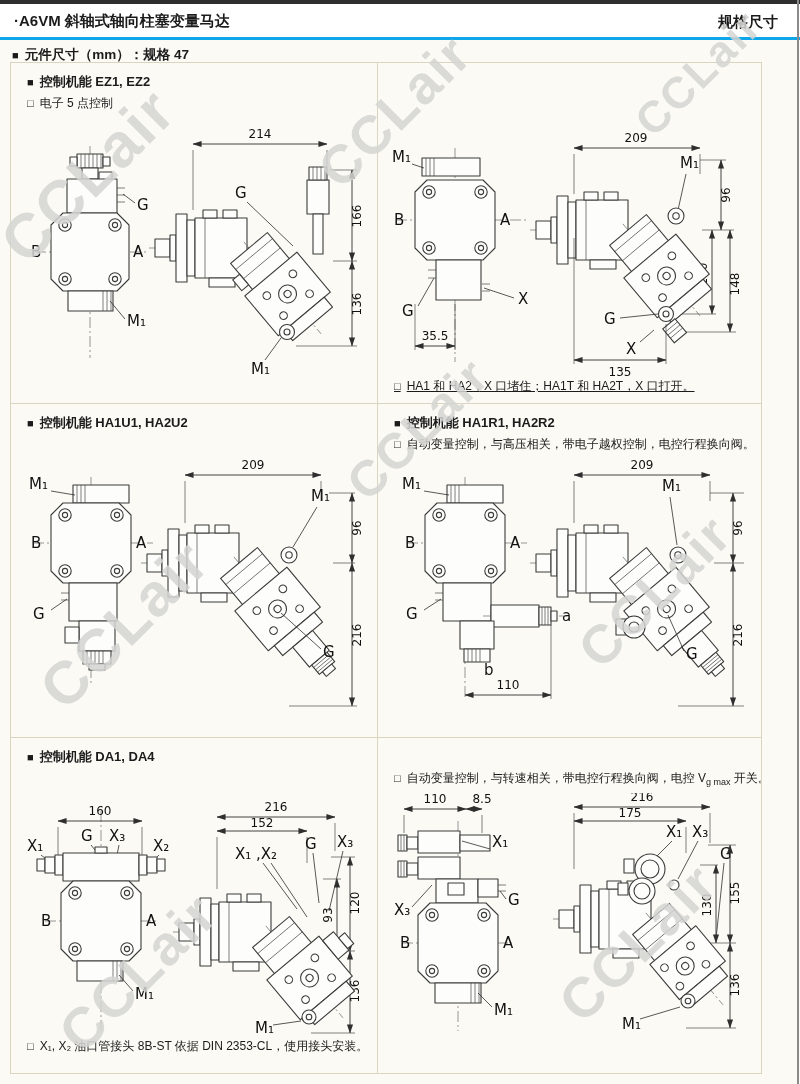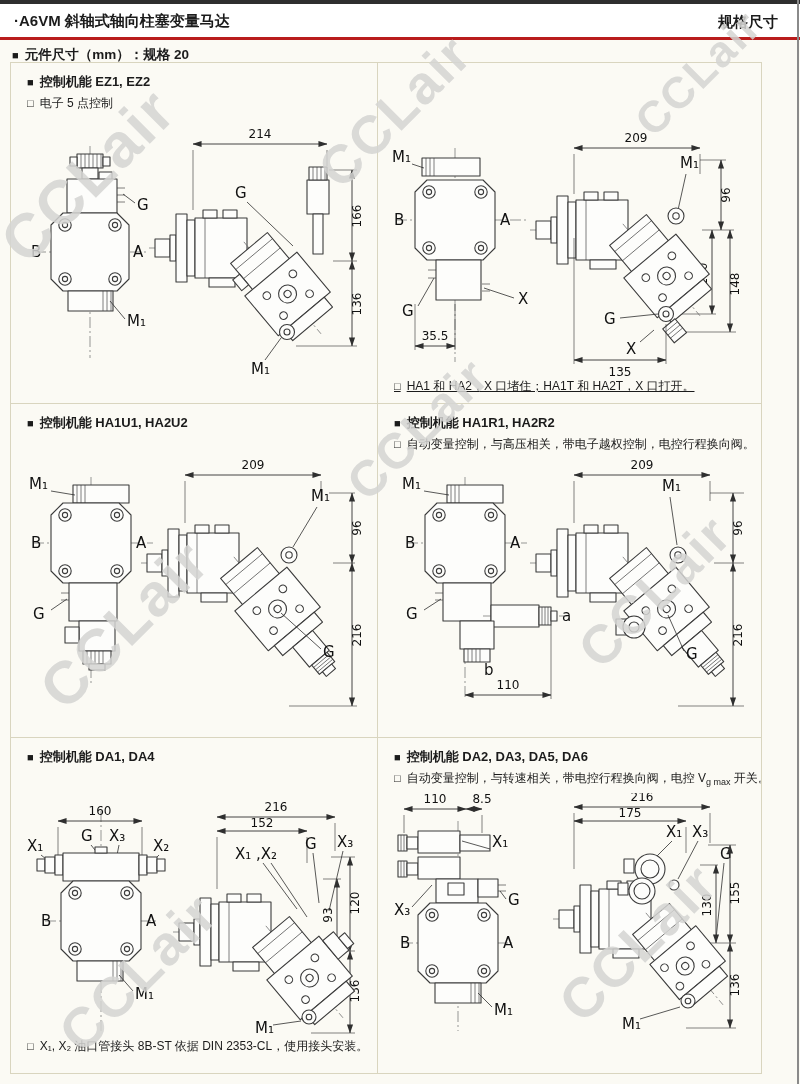--- a/index.html
+++ b/index.html
@@ -5,21 +5,21 @@
   html,body{margin:0;padding:0;}
   body{
     width:800px;height:1084px;position:relative;overflow:hidden;
     background:#fbfaf4;
     font-family:"Liberation Sans","DejaVu Sans",sans-serif;
     color:#1b1b1b;
   }
   .edge-right{position:absolute;top:0;right:1px;width:2px;height:1084px;background:#8a8a8a;}
   
   .hdr{position:absolute;left:0;top:0;width:800px;height:40px;
-       border-top:4px solid #2e2e2e;border-bottom:3px solid #b91c1c;box-sizing:border-box;background:#fff;}
+       border-top:4px solid #2e2e2e;border-bottom:3px solid #0ea5e9;box-sizing:border-box;background:#fff;}
   .hdr-left{position:absolute;left:14px;top:8px;font-size:15px;font-weight:bold;}
   .hdr-right{position:absolute;right:22px;top:9px;font-size:15px;font-weight:bold;}
   .sect{position:absolute;left:12px;top:46px;font-size:13.5px;font-weight:bold;}
   
   .content{position:absolute;left:10px;top:62px;width:750px;height:1010px;
            border:1px solid #d9d5bf;box-sizing:content-box;}
   .grid{display:grid;grid-template-columns:367px 383px;grid-template-rows:341px 334px 335px;width:750px;height:1010px;}
   .cell{position:relative;box-sizing:border-box;overflow:hidden;}
   .cell.cl{border-right:1px solid #d9d5bf;}
   .cell.rb{border-bottom:1px solid #d9d5bf;}
@@ -63,21 +63,21 @@
 <div class="wm" style="left:20px;top:590px;font-size:60px;">CCLair</div>
 <div class="wm" style="left:330px;top:400px;font-size:50px;">CCLair</div>
 <div class="wm" style="left:560px;top:560px;font-size:54px;">CCLair</div>
 <div class="wm" style="left:40px;top:940px;font-size:56px;">CCLair</div>
 <div class="wm" style="left:540px;top:910px;font-size:56px;">CCLair</div>
 
 <div class="hdr">
   <span class="hdr-left">·A6VM 斜轴式轴向柱塞变量马达</span>
   <span class="hdr-right">规格尺寸</span>
 </div>
-<div class="sect"><span class="bullet-s">■</span><span>元件尺寸（mm）：规格 20</span></div>
+<div class="sect"><span class="bullet-s">■</span><span>元件尺寸（mm）：规格 47</span></div>
 
 <div class="content">
 <div class="grid">
 
   <div class="cell cl rb">
     <div class="p-title"><span class="bullet-s">■</span><span>控制机能 EZ1, EZ2</span></div>
     <div class="p-sub"><span class="bullet-h">□</span><span>电子 5 点控制</span></div>
     <svg class="drw" width="365" height="282" viewBox="0 0 365 282">
 
       <g>
@@ -497,21 +497,20 @@
         <circle class="lnw" cx="298" cy="224" r="7"></circle>
             <circle class="ln" cx="298" cy="224" r="2.8"></circle>
         <path class="ldr" d="M290,228L262,232"></path>
         <text class="lbl" x="244" y="240">M₁</text>
       </g>
     </svg>
     <div class="p-foot"><span class="bullet-h">□</span><span>X₁, X₂ 油口管接头 8B-ST 依据 DIN 2353-CL，使用接头安装。</span></div>
   </div>
 
   <div class="cell">
-    <div class="p-title"><span class="bullet-s">■</span><span>控制机能 DA2, DA3, DA5, DA6</span></div>
     <div class="p-sub"><span class="bullet-h">□</span><span>自动变量控制，与转速相关，带电控行程换向阀，电控 V</span><sub>g max</sub><span> 开关。</span></div>
     <svg class="drw" width="381" height="280" viewBox="0 0 381 280">
       <g>
         <path class="clx" d="M24,150H134"></path>
             <path class="clx" d="M80,28V238"></path>
         <path class="ext" d="M26,22V40M104,22V40"></path>
         <path class="dim" d="M26,16H88" marker-start="url(#ar)" marker-end="url(#ar)"></path>
         <text class="dimt" x="57" y="10">110</text>
         <path class="dim" d="M88,16H104" marker-start="url(#ar)" marker-end="url(#ar)"></path>
         <text class="dimt" x="104" y="10">8.5</text>

